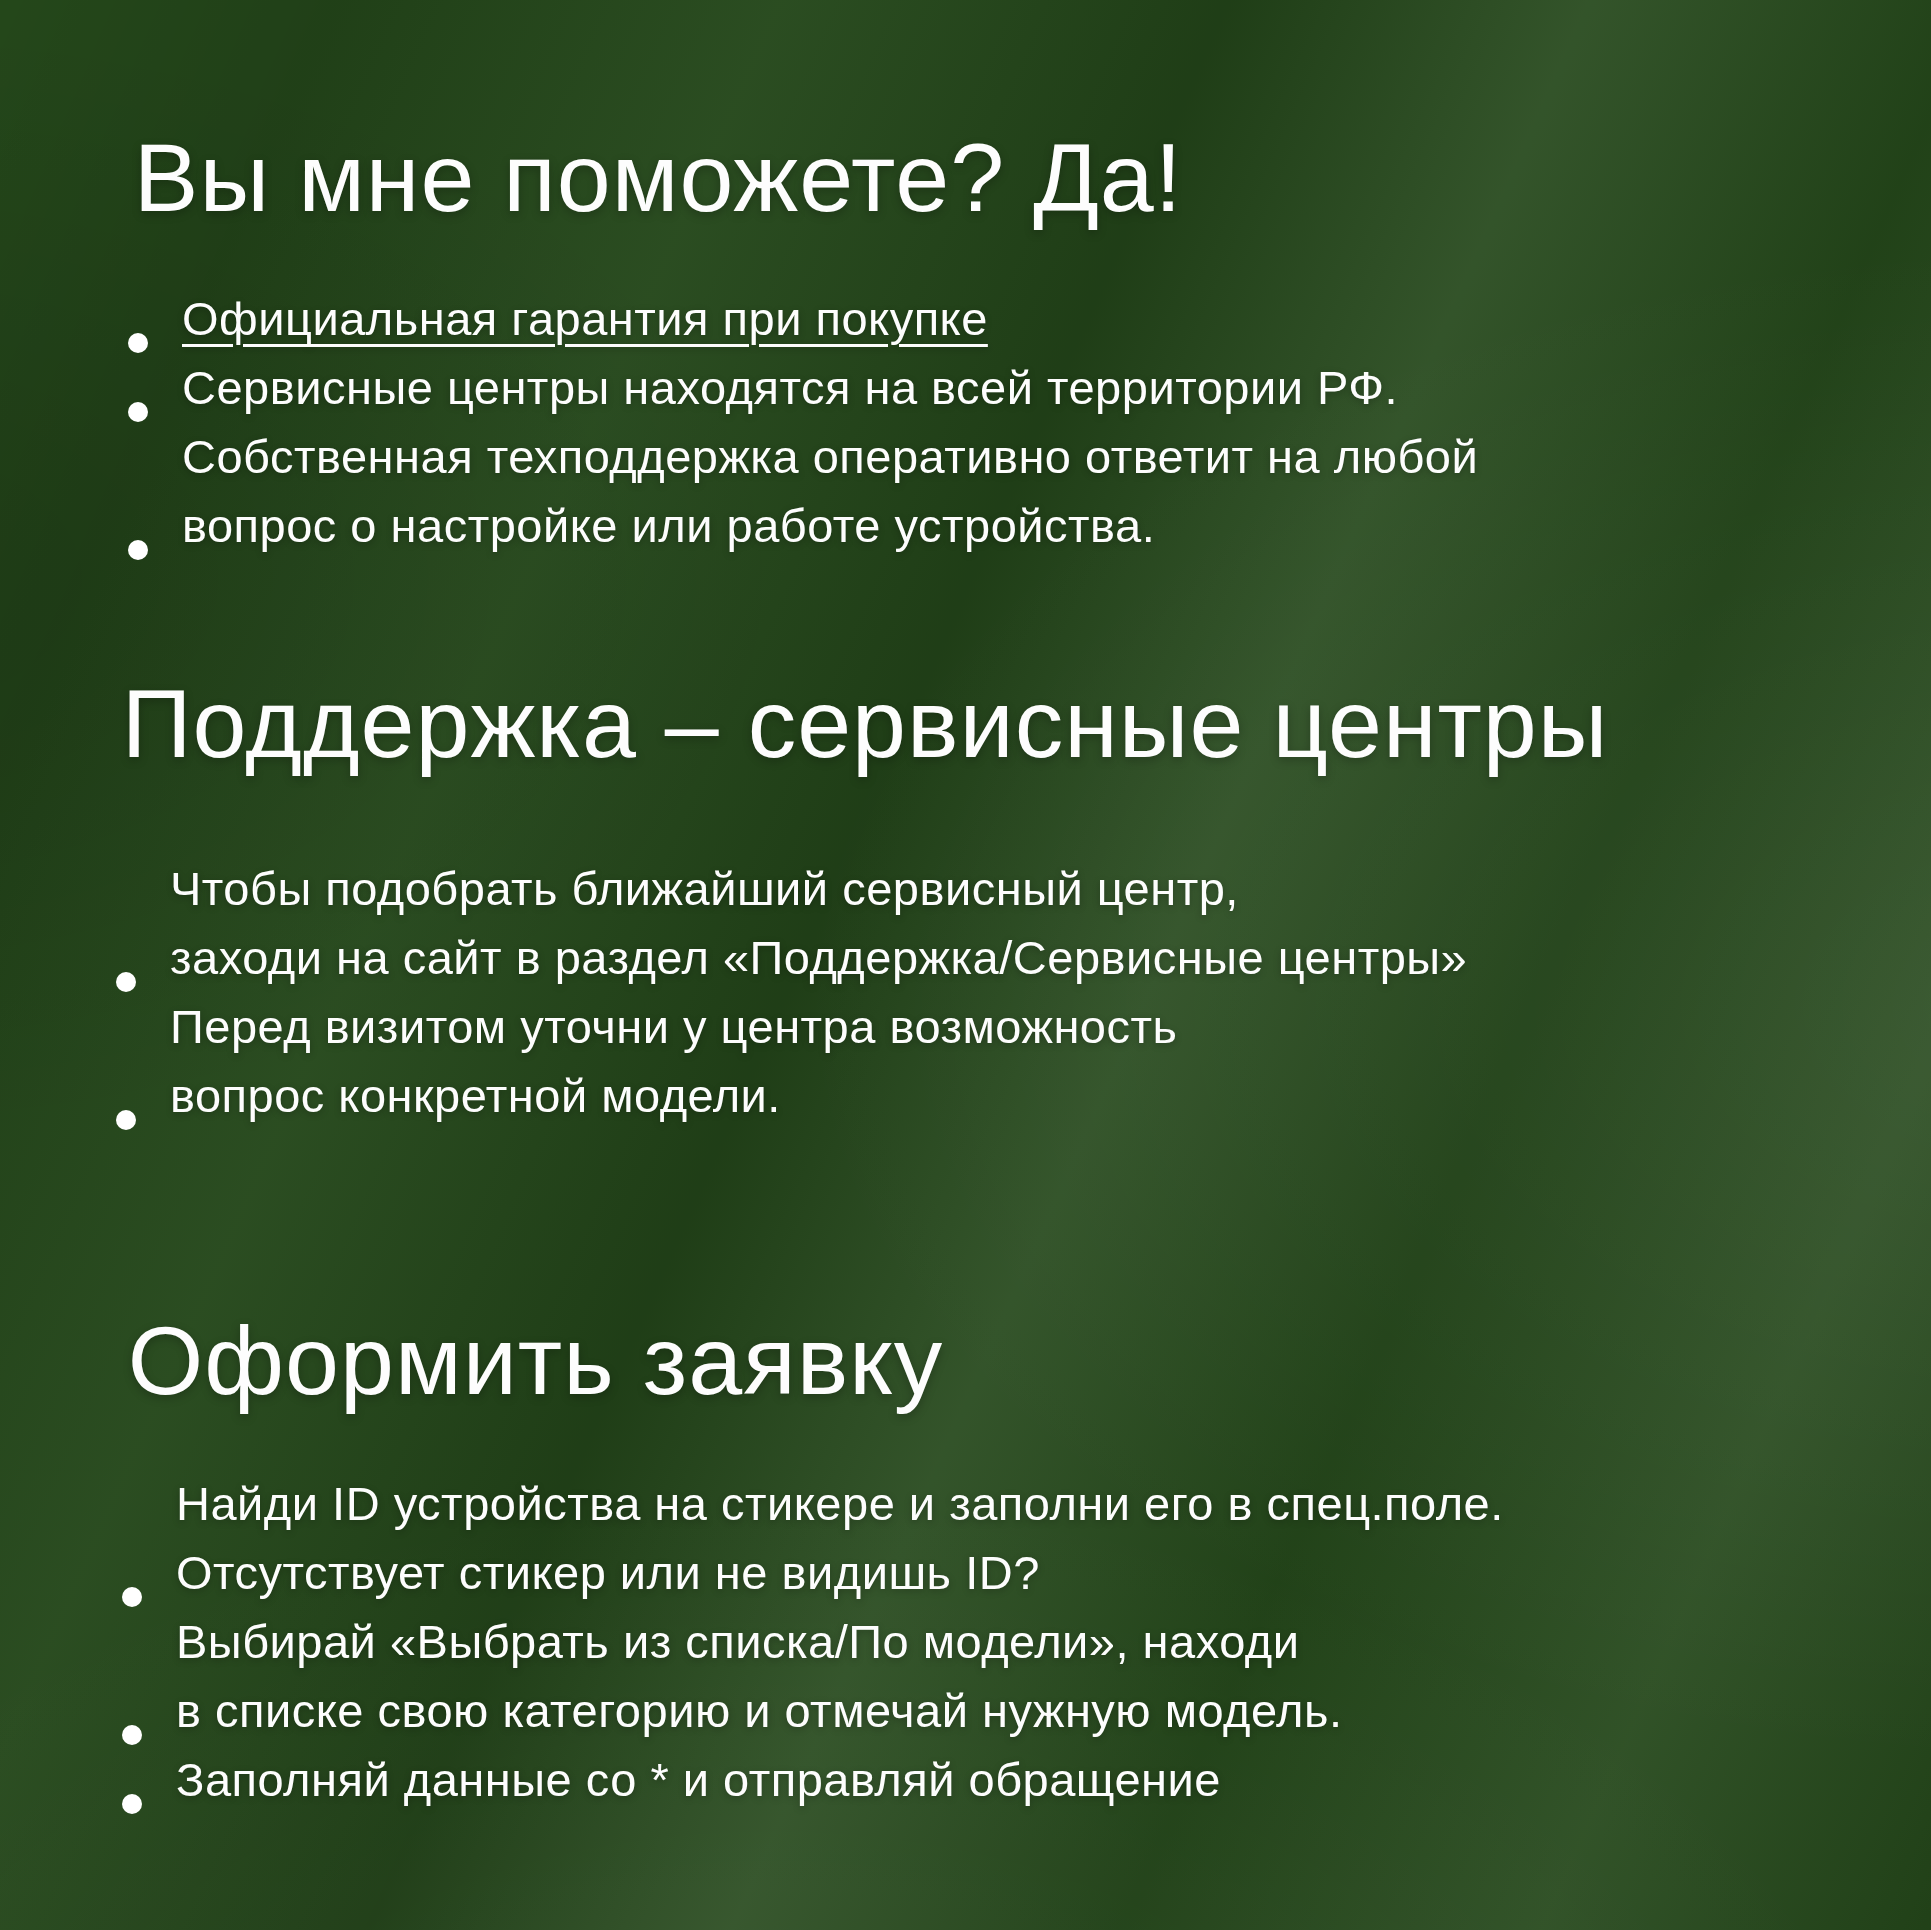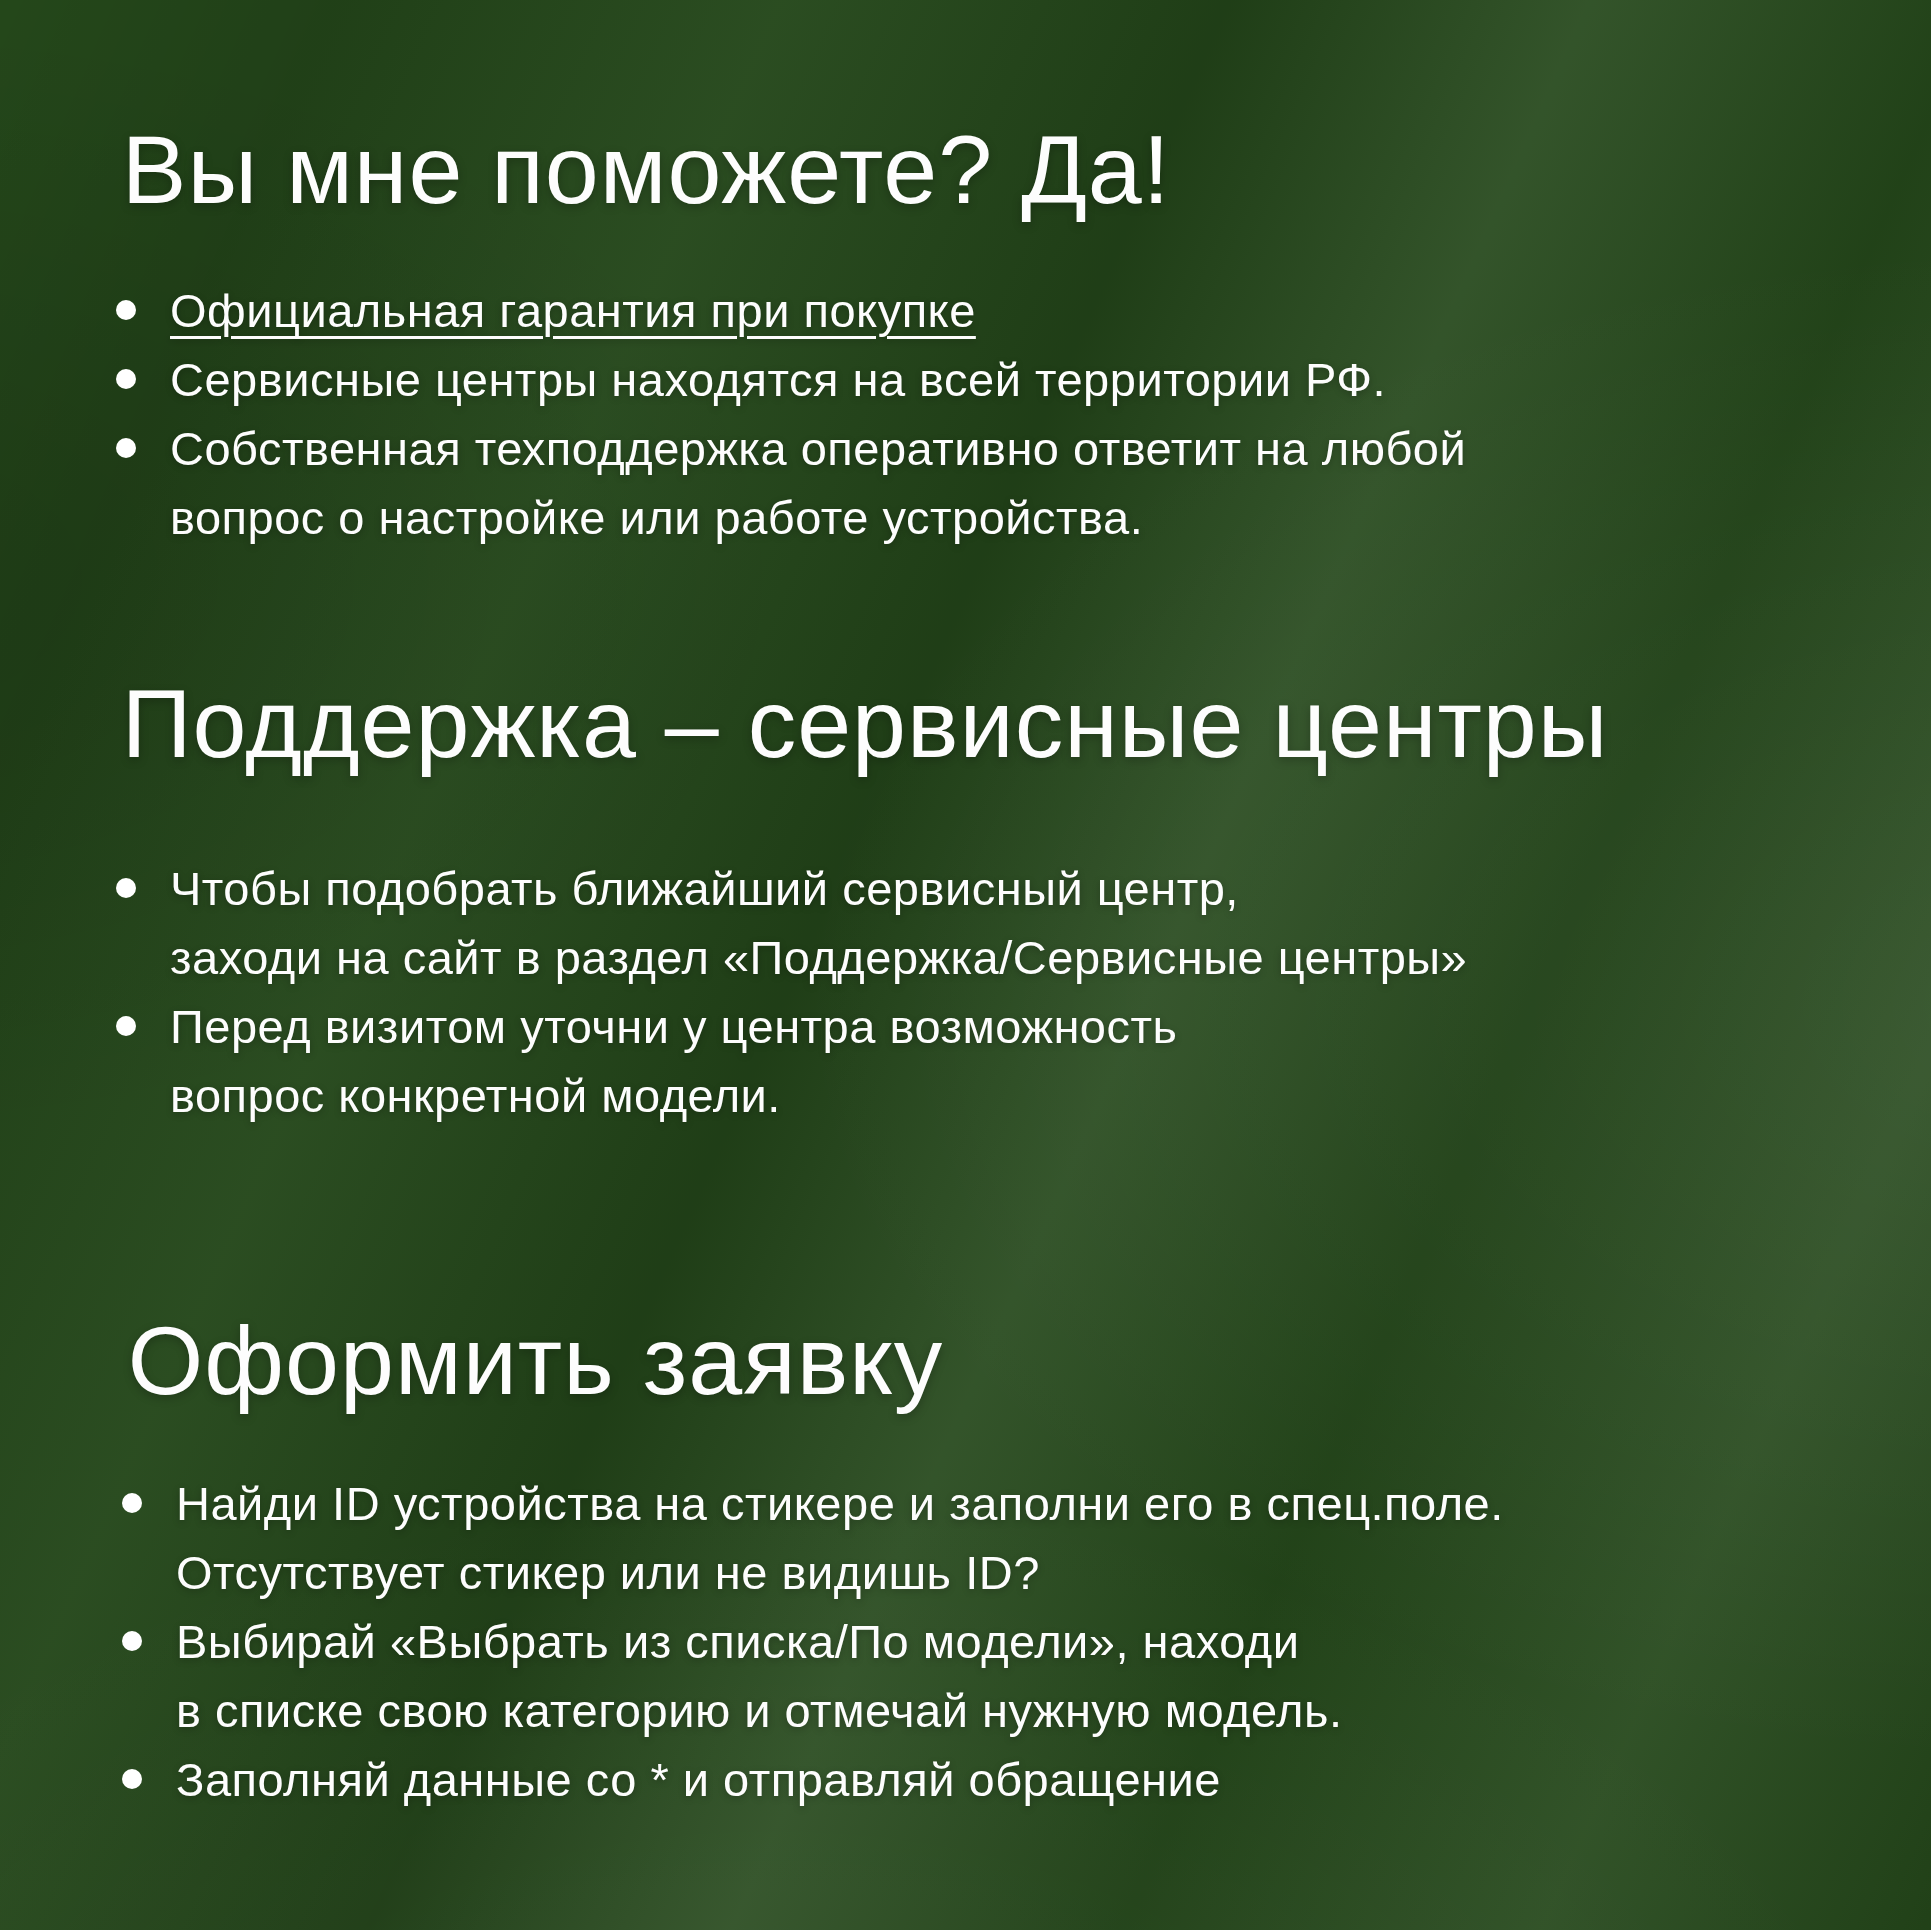--- a/index.html
+++ b/index.html
@@ -30,21 +30,21 @@
         rgba(0,0,0,0.09) 100%),
       radial-gradient(2124px 1255px at 108% 52%, rgba(255,255,255,0.06), rgba(255,255,255,0) 62%),
       radial-gradient(1641px 966px at -8% 30%, rgba(0,0,0,0.10), rgba(0,0,0,0) 60%),
       radial-gradient(1834px 1159px at 40% 115%, rgba(255,255,255,0.04), rgba(255,255,255,0) 65%);
   }
   .section {
     position: absolute;
     left: 116px;
     right: 48px;
   }
-  .s1 { top: 112px; }
+  .s1 { top: 120px; margin-left: 12px; }
   .s2 { top: 666px; }
   .s3 { top: 1303px; margin-left: 6px; }
   .heading {
     margin: 0 0 0 5.8px;
     font-size: 97px;
     line-height: 116px;
     font-weight: 400;
     letter-spacing: 1px;
     text-shadow: 0 2.9px 9.7px rgba(0,0,0,0.25);
     white-space: nowrap;
@@ -52,21 +52,21 @@
   .bullets {
     list-style: none;
     margin: 0;
     padding: 0;
   }
   .s1 .bullets { margin-top: 48px; }
   .s2 .bullets { margin-top: 72px; }
   .s3 .bullets { margin-top: 50px; }
   .bullet {
     display: flex;
-    align-items: flex-start;
+    align-items: flex-end;
   }
   .dot {
     flex: none;
     width: 20px;
     height: 20px;
     border-radius: 50%;
     background: #ffffff;
     margin: 24px 34px 0 0;
   }
   .bullet-text {

